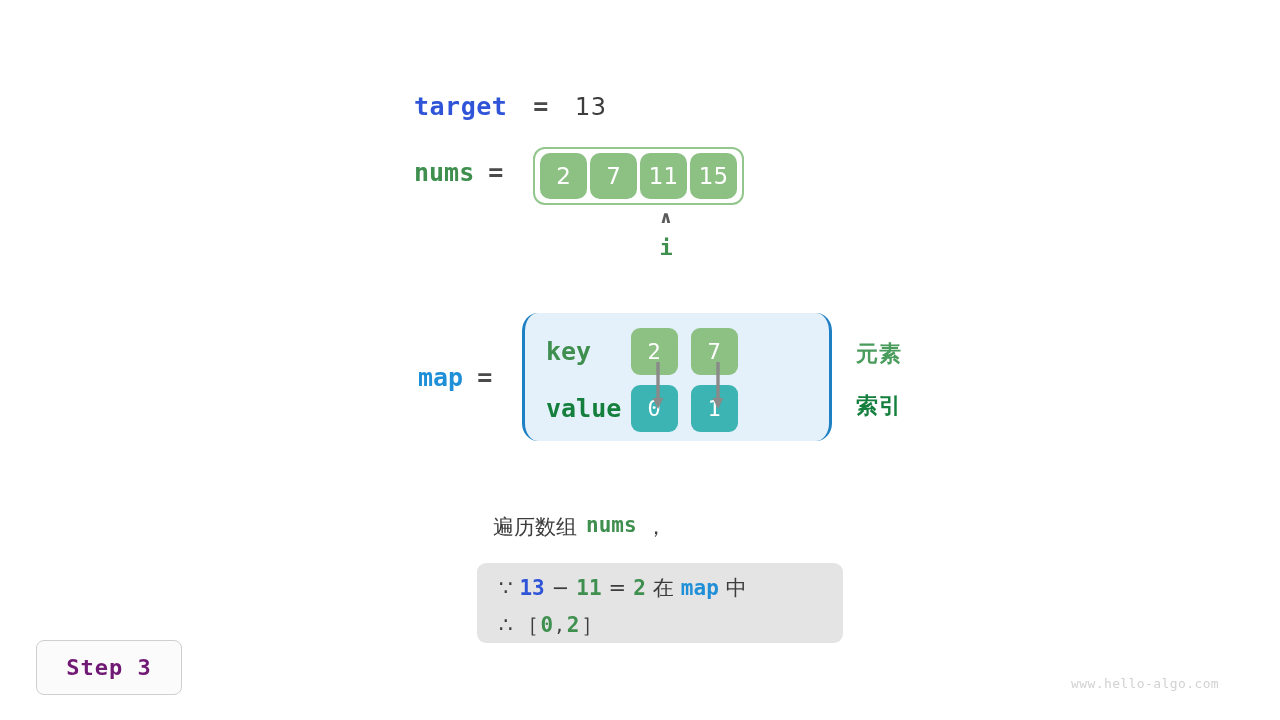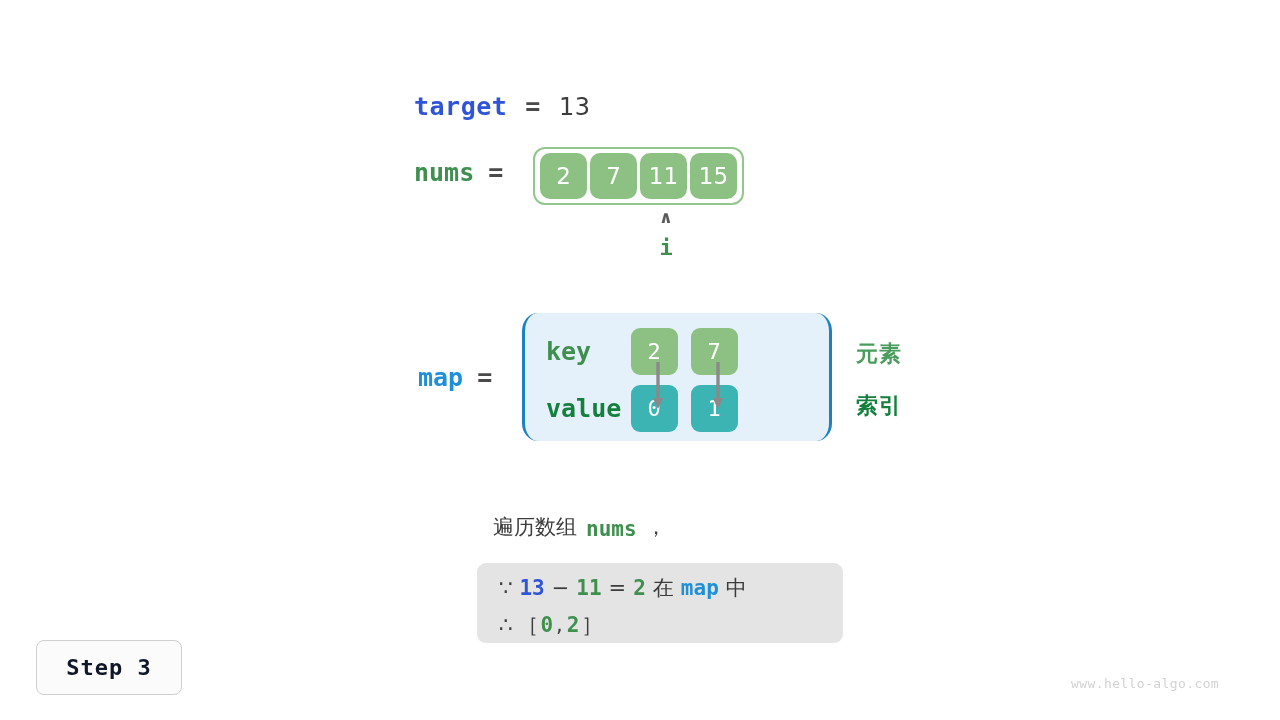--- a/index.html
+++ b/index.html
@@ -17,21 +17,21 @@
   }
 
   .abs { position: absolute; }
 
   
   #target-row {
     left: 414px;
     top: 92px;
     display: flex;
     align-items: baseline;
-    gap: 18px;
+    gap: 26px;
     font-size: 25px;
     font-weight: bold;
     letter-spacing: 0.5px;
   }
   .var-target { color: #2f54d8; }
   .eq-sign { color: #4a4a4a; font-weight: bold; }
   .plain-num { color: #3c3c3c; font-weight: normal; font-size: 24px;
                font-family: "DejaVu Sans", "Liberation Sans", sans-serif; }
 
   
@@ -185,21 +185,21 @@
   }
 
   
   #caption-line {
     left: 493px;
     top: 513px;
     font-size: 21px;
     color: #3c3c3c;
     font-family: "DejaVu Sans", "Liberation Sans", sans-serif;
     display: flex;
-    align-items: flex-end;
+    align-items: flex-start;
     gap: 9px;
   }
   #caption-line .code-green {
     color: #3f8f4f;
     font-weight: bold;
     font-family: "DejaVu Sans Mono", "Liberation Mono", monospace;
     font-size: 21px;
   }
 
   #info-box {
@@ -234,21 +234,21 @@
     left: 36px;
     top: 640px;
     width: 144px;
     height: 53px;
     border: 1px solid #cfcfcf;
     border-radius: 8px;
     background: #fbfbfb;
     display: flex;
     align-items: center;
     justify-content: center;
-    color: #0f172a;
+    color: #701a75;
     font-size: 22px;
     font-weight: bold;
     letter-spacing: 1px;
   }
 
   
   #watermark {
     left: 1071px;
     top: 676px;
     font-size: 13px;

